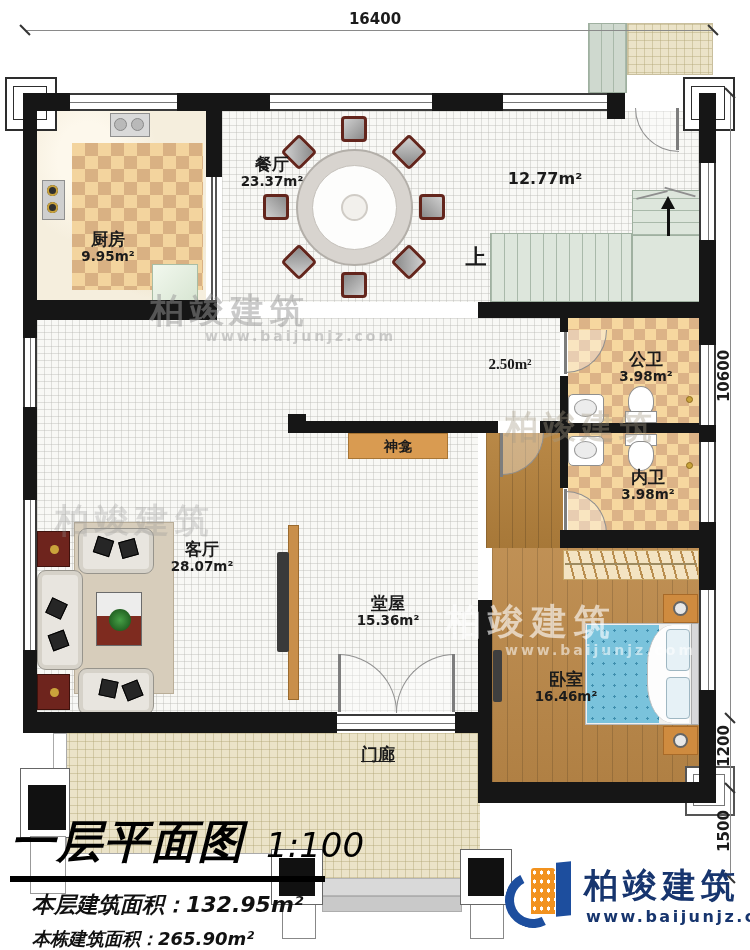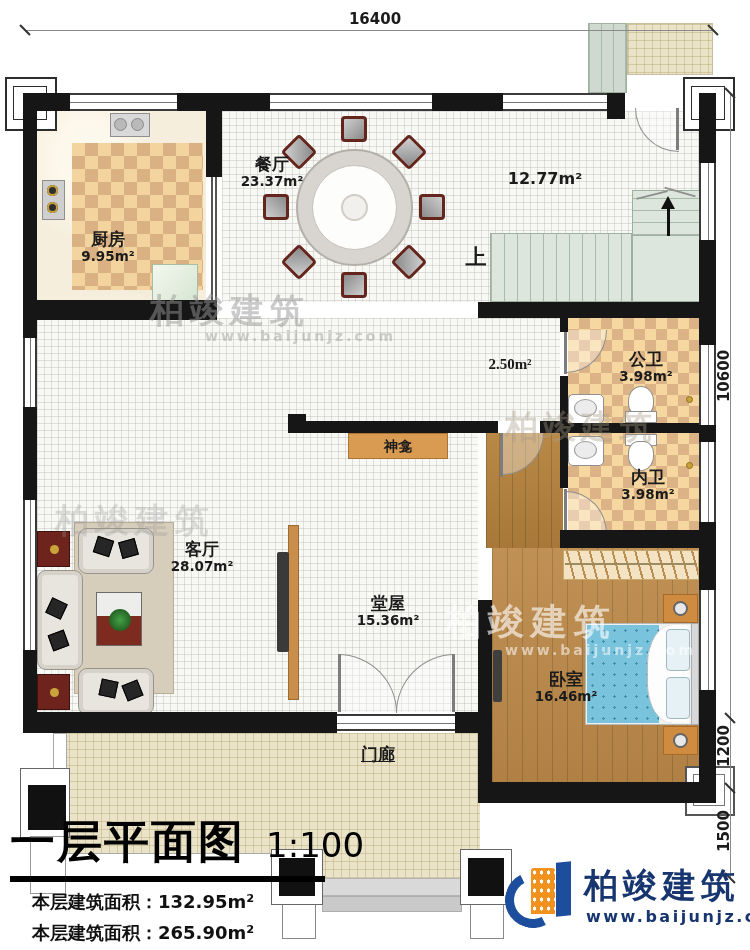--- a/index.html
+++ b/index.html
@@ -276,28 +276,28 @@
   <div class="vtext" style="left:694px;top:737px;">1200</div>
   <div class="vtext" style="left:694px;top:822px;">1500</div>
 
   <div class="wm" style="left:150px;top:288px;font-size:34px;letter-spacing:6px;color:rgba(150,150,150,.5);">柏竣建筑</div>
   <div class="wm" style="left:205px;top:328px;font-size:14px;letter-spacing:3px;color:rgba(160,160,160,.5);">www.baijunjz.com</div>
   <div class="wm" style="left:55px;top:498px;font-size:34px;letter-spacing:6px;color:rgba(150,150,150,.30);">柏竣建筑</div>
   <div class="wm" style="left:505px;top:405px;font-size:33px;letter-spacing:5px;color:rgba(165,155,135,.38);">柏竣建筑</div>
   <div class="wm" style="left:445px;top:598px;font-size:36px;letter-spacing:7px;color:rgba(255,255,255,.62);">柏竣建筑</div>
   <div class="wm" style="left:505px;top:642px;font-size:14px;letter-spacing:3px;color:rgba(255,255,255,.55);">www.baijunjz.com</div>
 
-  <div class="abs" style="left:10px;top:812px;z-index:8;background:transparent;">
+  <div class="abs" style="left:10px;top:812px;z-index:8;background:transparent;font-style:italic;">
     <div>
       <span style="font-size:45px;font-weight:700;color:#000;letter-spacing:2px;">一层平面图</span>
       <span style="font-size:34px;font-weight:500;color:#000;margin-left:16px;">1:100</span>
     </div>
     <div style="width:315px;height:6px;background:#000;margin-top:4px;"></div>
-    <div style="font-size:18px;font-weight:700;color:#111;margin:8px 0 0 22px;">本层建筑面积：132.95m²</div>
-    <div style="font-size:18px;font-weight:700;color:#111;margin:7px 0 0 22px;">本层建筑面积：265.90m²</div>
+    <div style="font-size:22px;font-weight:700;color:#111;margin:8px 0 0 22px;">本层建筑面积：132.95m²</div>
+    <div style="font-size:18px;font-weight:700;color:#111;margin:7px 0 0 22px;">本栋建筑面积：265.90m²</div>
 
   </div>
 
   <div class="abs" style="left:500px;top:855px;width:245px;height:85px;z-index:8;">
     <div style="position:absolute;left:5px;top:5px;width:70px;height:72px;">
       <div style="position:absolute;left:0;top:12px;width:56px;height:56px;border:9px solid transparent;border-left-color:#1d4e9e;border-bottom-color:#1d4e9e;border-radius:50%;transform:rotate(18deg);box-sizing:border-box;"></div>
       <div style="position:absolute;left:26px;top:8px;width:24px;height:46px;background:#f2921e;border-radius:3px 3px 0 0;background-image:radial-gradient(#fff 1.5px,transparent 1.7px);background-size:7px 9px;"></div>
       <div style="position:absolute;left:51px;top:2px;width:15px;height:54px;background:#1d4e9e;transform:skewY(-6deg);"></div>
     </div>
     <div style="position:absolute;left:84px;top:8px;font-size:34px;font-weight:700;color:#17356e;letter-spacing:5px;">柏竣建筑</div>

